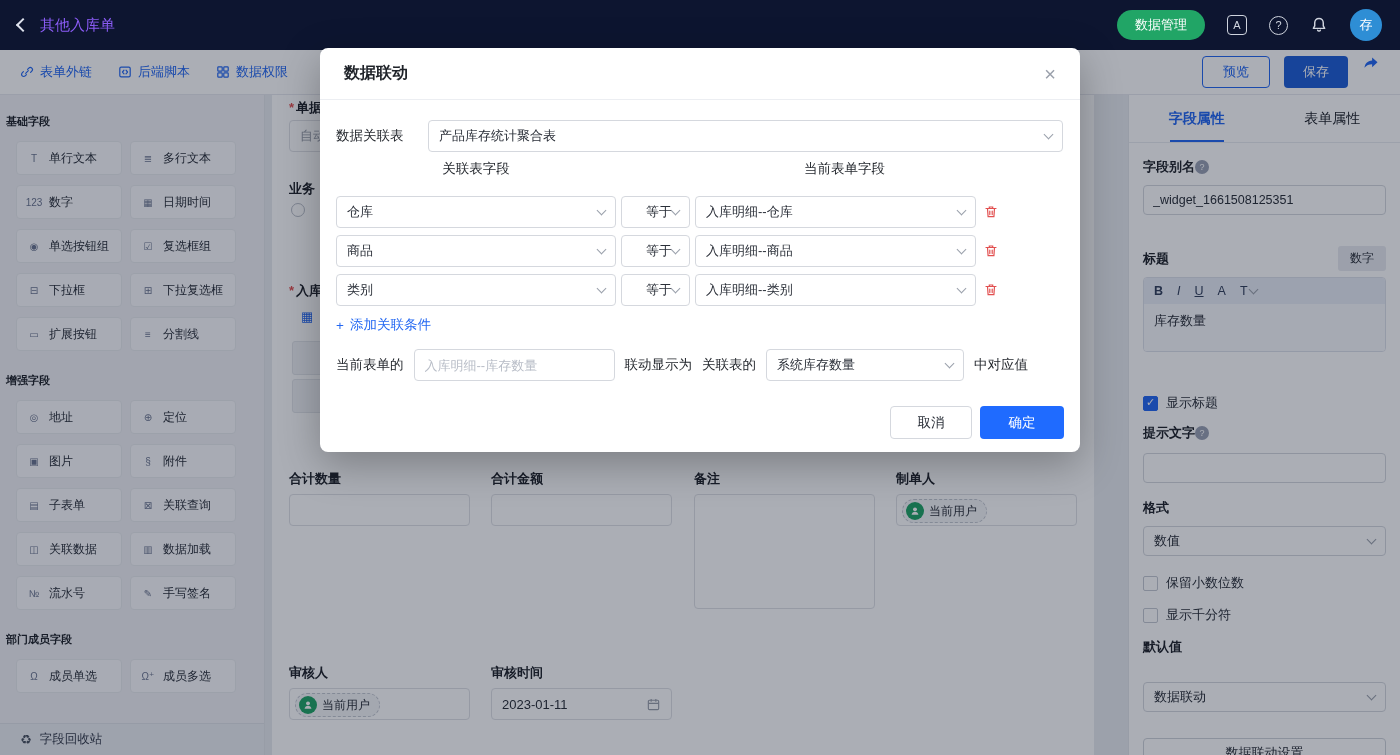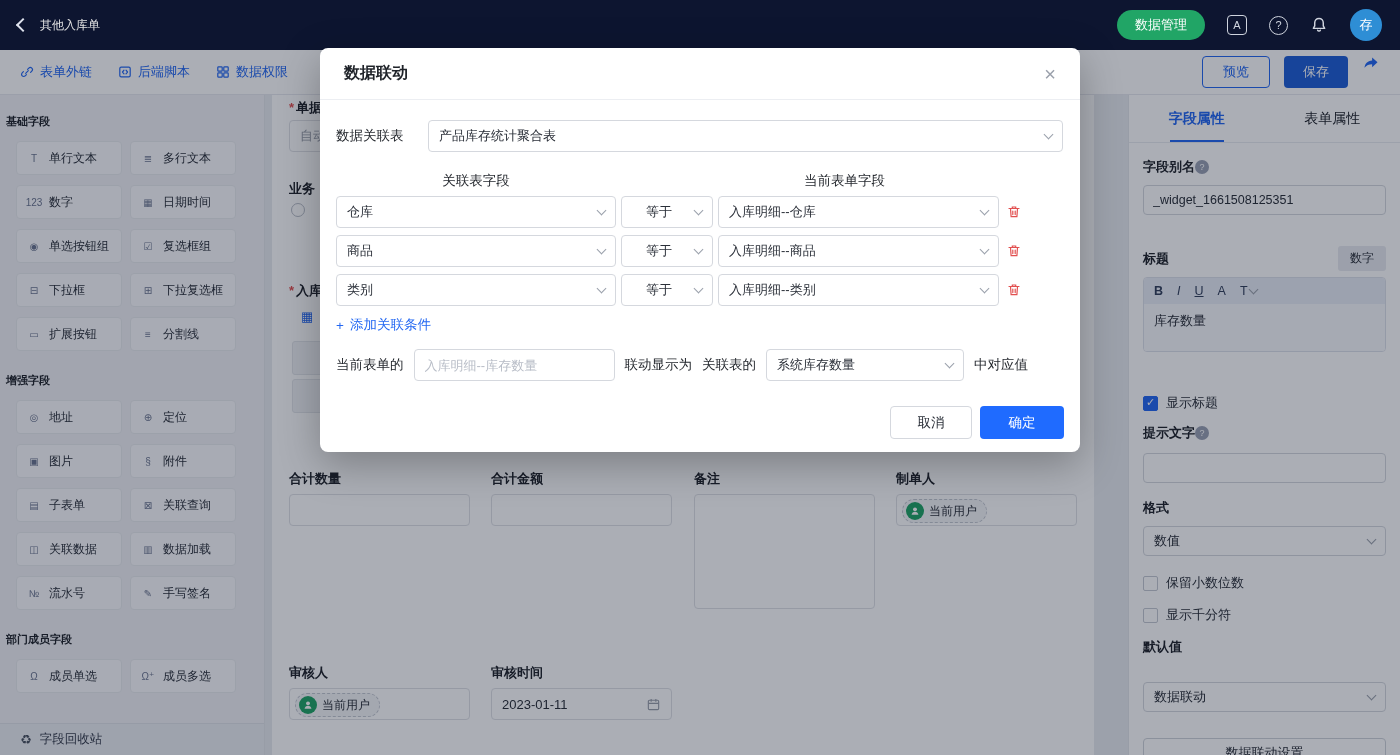--- a/index.html
+++ b/index.html
@@ -3,21 +3,21 @@
 <meta charset="utf-8">
 <style>
   * { box-sizing: border-box; margin: 0; padding: 0; }
   html,body { background:#e6e8ec; }
   body { font-family:"Liberation Sans","DejaVu Sans",sans-serif; }
   .screen { position:relative; width:1400px; height:755px; overflow:hidden; background:#e9ebf0; }
 
   
   .topbar { position:absolute; top:0; left:0; right:0; height:50px; background:#0d1530; display:flex; align-items:center; padding:0 18px; z-index:10; }
   .tb-back { width:10px; height:10px; border-left:2px solid #dfe3ee; border-bottom:2px solid #dfe3ee; transform:rotate(45deg); margin-right:12px; cursor:pointer; flex:none; }
-  .tb-title { color:#e5e5e5; font-size:12px; }
+  .tb-title { color:#8b5cf6; font-size:15px; }
   .topbar-tabs { position:absolute; left:50%; top:0; height:50px; transform:translateX(-50%); display:flex; gap:60px; align-items:center; }
   .topbar-tab { font-size:15px; color:#b9c0d2; cursor:pointer; white-space:nowrap; }
   .topbar-tab.active { color:#4a7df8; }
   .topbar-right { margin-left:auto; display:flex; align-items:center; gap:22px; }
   .btn-green { height:30px; padding:0 18px; border-radius:16px; background:#21a566; color:#fff; font-size:13px; display:flex; align-items:center; cursor:pointer; }
   .icon-translate { width:20px; height:20px; border:1.5px solid #cfd4de; border-radius:4px; color:#cfd4de; font-size:11px; display:flex; align-items:center; justify-content:center; cursor:pointer; }
   .icon-help { width:19px; height:19px; border:1.5px solid #cfd4de; border-radius:50%; color:#cfd4de; font-size:11px; display:flex; align-items:center; justify-content:center; cursor:pointer; }
   .icon-bell { display:flex; align-items:center; cursor:pointer; }
   .avatar { width:32px; height:32px; border-radius:50%; background:#2e8ed5; color:#fff; font-size:13px; display:flex; align-items:center; justify-content:center; cursor:pointer; }
 
@@ -88,27 +88,27 @@
 
   
   .overlay { position:absolute; top:50px; left:0; right:0; bottom:0; background:rgba(10,18,38,0.34); z-index:40; }
   .modal { position:absolute; left:320px; top:48px; width:760px; height:404px; background:#fff; border-radius:8px; box-shadow:0 12px 40px rgba(0,0,0,0.28); z-index:50; }
   .m-header { height:52px; display:flex; align-items:center; padding:0 24px; border-bottom:1px solid #eceef2; }
   .m-title { font-size:16px; font-weight:600; color:#1f2329; }
   .m-close { margin-left:auto; font-size:20px; color:#9aa0ab; cursor:pointer; line-height:1; }
   .m-rel-row { position:absolute; left:16px; right:17px; top:72px; display:flex; align-items:center; }
   .m-rel-label { width:92px; font-size:13.5px; color:#1f2329; font-weight:500; flex:none; }
   .m-rel-sel { flex:1; height:32px; }
-  .m-colh { position:absolute; top:124px; font-size:13.5px; color:#1f2329; font-weight:500; text-align:center; }
+  .m-colh { position:absolute; top:112px; font-size:13.5px; color:#1f2329; font-weight:500; text-align:center; }
   .m-colh1 { left:16px; width:280px; }
   .m-colh2 { left:384px; width:281px; }
   .m-row { position:absolute; left:16px; display:flex; align-items:center; gap:5px; }
   .r1 { top:148px; } .r2 { top:187px; } .r3 { top:226px; }
   .sel32 { height:32px; }
-  .w280 { width:280px; } .w92 { width:92px;padding-left:24px; } .w281 { width:281px; }
+  .w280 { width:280px; } .w92 { width:69px;padding-left:24px; } .w281 { width:281px; }
   .trash-btn { background:none; border:none; cursor:pointer; display:flex; align-items:center; padding:2px; }
   .m-add { position:absolute; left:16px; top:268px; display:flex; align-items:center; gap:6px; color:#2468f2; font-size:13.5px; cursor:pointer; }
   .m-bottom { position:absolute; left:16px; top:301px; display:flex; align-items:center; gap:10px; font-size:13.5px; color:#1f2329; }
   .m-target-input { width:201px; height:32px; border:1px solid #d5d8de; border-radius:4px; padding:0 10px; font-size:13px; color:#2a2f38; font-family:inherit; }
   .m-target-input::placeholder { color:#b8bdc7; }
   .w198 { width:198px; }
   .m-footer { position:absolute; right:16px; top:358px; display:flex; gap:8px; }
   .btn-cancel { width:82px; height:33px; border:1px solid #d5d8de; border-radius:4px; background:#fff; font-size:13.5px; color:#2a2f38; display:flex; align-items:center; justify-content:center; cursor:pointer; }
   .btn-ok { width:84px; height:33px; border-radius:4px; background:#1f6bff; font-size:13.5px; color:#fff; display:flex; align-items:center; justify-content:center; cursor:pointer; border:none; }
 </style>

